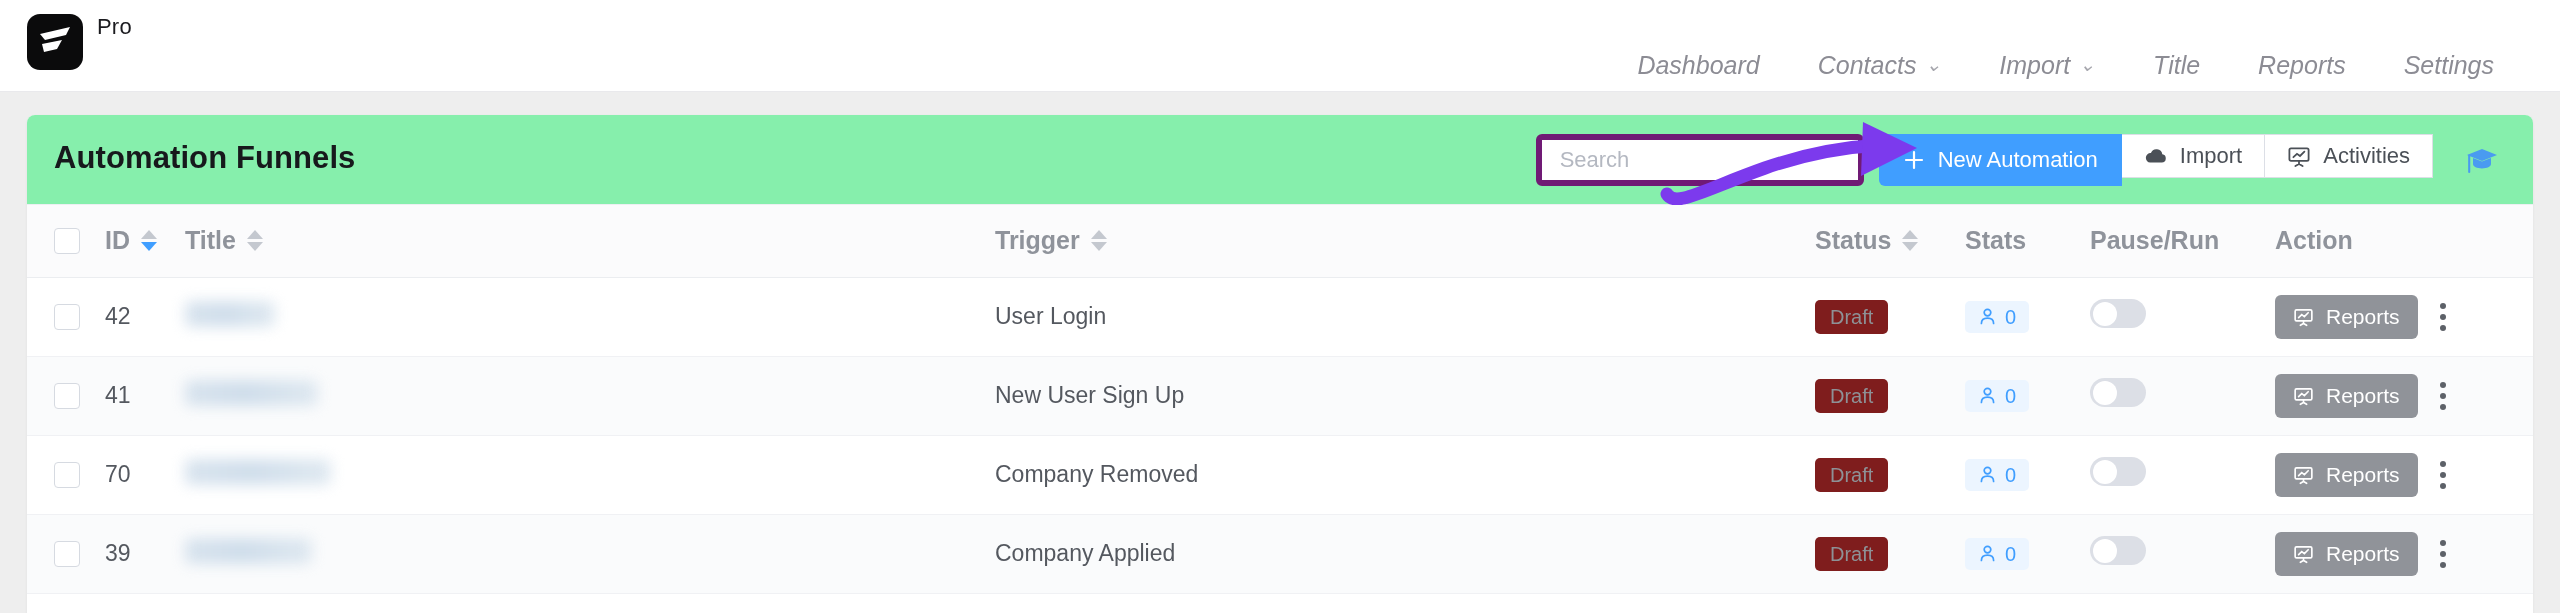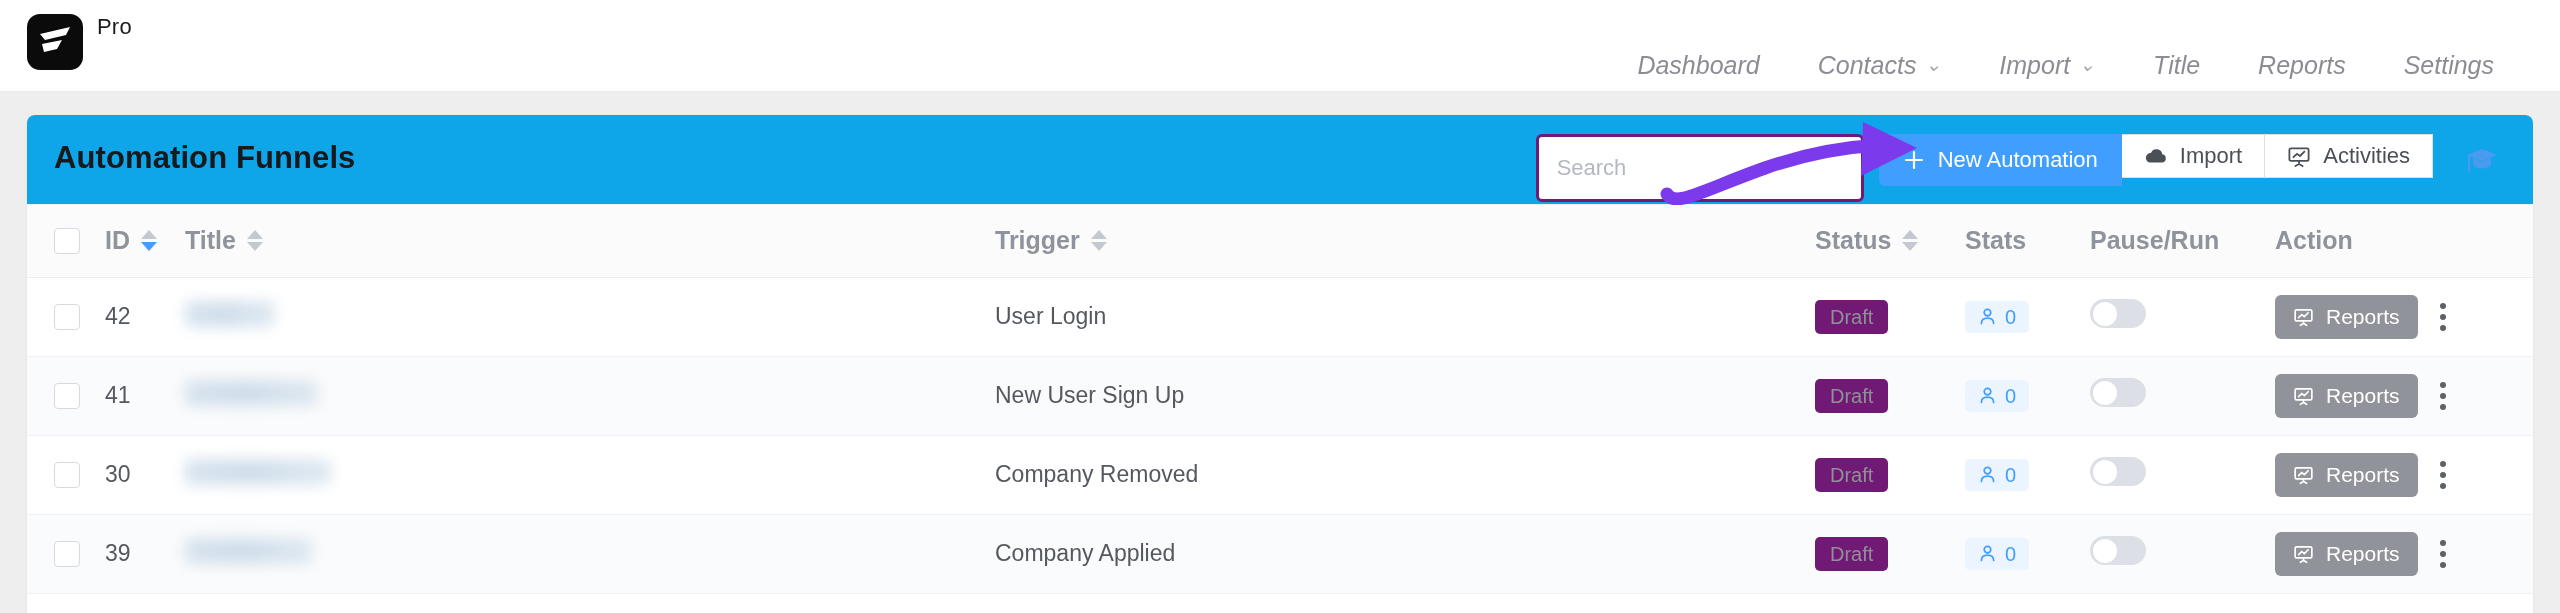--- a/index.html
+++ b/index.html
@@ -49,35 +49,35 @@
   
   #card {
     position: absolute; left: 27px; top: 115px; width: 2506px; height: 520px;
     background: #ffffff;
     border-radius: 8px 8px 0 0;
     box-shadow: 0 1px 3px rgba(18,25,40,.06);
     overflow: hidden;
   }
   #card-head {
     position: relative; height: 90px;
-    background: #0ea5e9;
+    background: #86efac;
     border-bottom: 1px solid #edeff2;
   }
   #card-title {
     position: absolute; left: 27px; top: 25px;
     font-size: 31px; font-weight: bold; color: #17191c; letter-spacing: .1px;
   }
 
   #head-tools {
     position: absolute; right: 20px; top: 19px;
     display: flex; align-items: stretch; gap: 0;
   }
   #search-wrap {
-    width: 328px; height: 68px;
-    border: 3px solid #701a75; border-radius: 6px;
+    width: 328px; height: 52px;
+    border: 6px solid #701a75; border-radius: 6px;
     background: #fff; margin-right: 15px;
     display: flex; align-items: center;
   }
   #search-input {
     border: 0; outline: 0; background: transparent;
     width: 100%; padding: 0 18px;
     font-family: inherit; font-size: 22px; color: #5a5f६b;
   }
   #search-input::placeholder { color: #b4b8c1; }
 
@@ -143,21 +143,21 @@
   .sort.on i.down { border-top-color: #409eff; }
 
   .blurtext {
     display: inline-block; height: 26px; border-radius: 5px;
     background: linear-gradient(90deg,#d3e0ec,#c9d9e8 45%,#dbe6ef);
     filter: blur(7px); opacity: .88;
   }
 
   .badge-draft {
     display: inline-block; padding: 7px 15px; border-radius: 5px;
-    background: #701a75; color: #8e9196; font-size: 20px; line-height: 1;
+    background: #7f1d1d; color: #8e9196; font-size: 20px; line-height: 1;
   }
   .badge-stats {
     display: inline-flex; align-items: center; gap: 8px;
     padding: 6px 13px; border-radius: 5px;
     background: #ecf5ff; color: #409eff; font-size: 20px; line-height: 1;
     cursor: pointer;
   }
 
   .toggle {
     width: 56px; height: 29px; border-radius: 15px; background: #dcdfe6;
@@ -402,21 +402,21 @@
                 <span></span>
                 <span></span>
               </span>
             </span>
           </td>
         </tr>
         <tr>
           <td class="c-check">
             <span class="cb"></span>
           </td>
-          <td class="c-id"><span>30</span></td>
+          <td class="c-id"><span>70</span></td>
           <td class="c-title"><span class="blurtext" style="width:146px"></span></td>
           <td class="c-trig"><span>Company Removed</span></td>
           <td class="c-stat"><span class="badge-draft">Draft</span></td>
           <td class="c-stats"><span class="badge-stats">
               <svg width="19" height="19" viewBox="0 0 19 19">
                 <circle cx="9.5" cy="5.6" r="3.3" fill="none" stroke="#409eff" stroke-width="1.7"></circle>
                 <path d="M3.4 16.4c0-3.5 2.7-5.3 6.1-5.3s6.1 1.8 6.1 5.3" fill="none" stroke="#409eff" stroke-width="1.7" stroke-linecap="round"></path>
               </svg>
               <span>0</span>
             </span></td>

